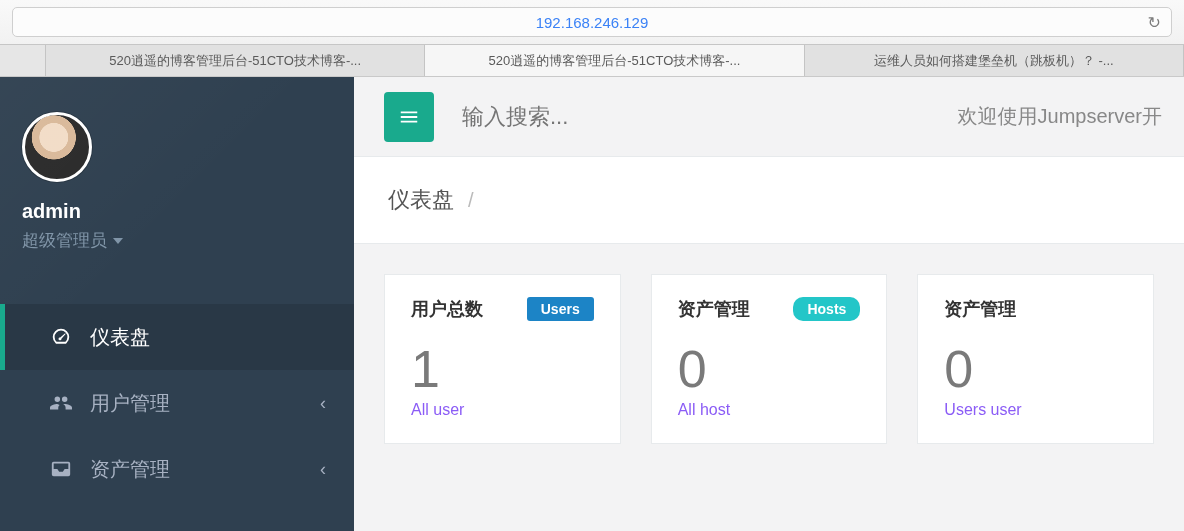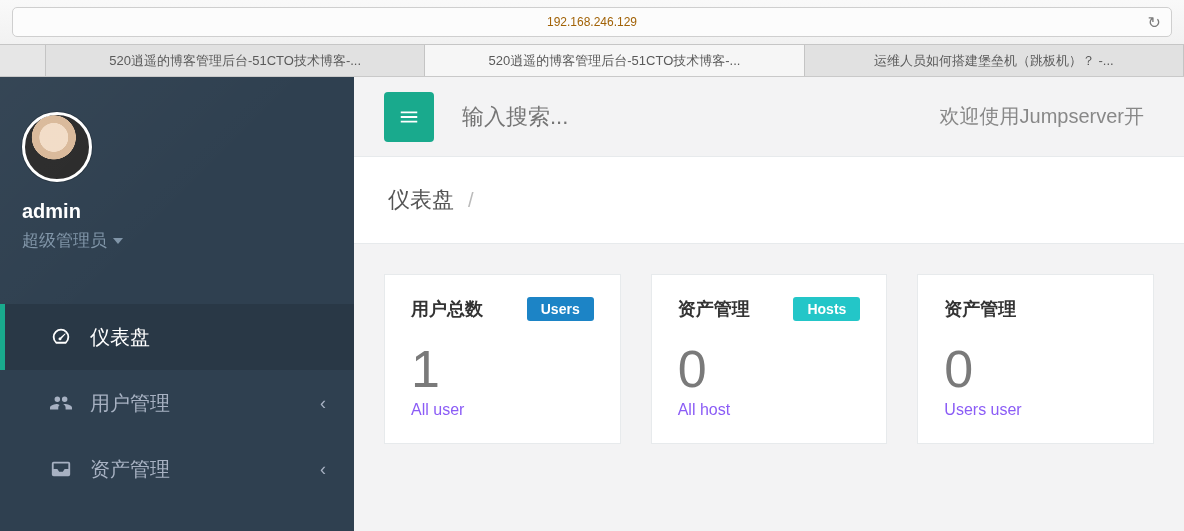--- a/index.html
+++ b/index.html
@@ -27,22 +27,22 @@
     align-items: center;
     justify-content: center;
     height: 30px;
     margin: 0 12px;
     border: 1px solid #cfcfcf;
     border-radius: 5px;
     background: #fcfcfc;
     position: relative;
   }
   .addr-field .url {
-    font-size: 12px;
-    color: #a16207;
+    font-size: 15px;
+    color: #3b82f6;
   }
   .addr-field .reload {
     position: absolute;
     right: 10px;
     top: 50%;
     transform: translateY(-50%);
     color: #7c7c7c;
     font-size: 16px;
   }
   .tabs-row {
@@ -166,21 +166,21 @@
     background: #19aa8d;
   }
 
   
   .main { flex: 1; min-width: 0; }
   .topbar {
     height: 80px;
     background: #f3f3f4;
     display: flex;
     align-items: center;
-    padding: 0 40px 0 30px;
+    padding: 0 22px 0 30px;
     border-bottom: 1px solid #e7eaec;
   }
   .hamburger {
     width: 50px; height: 50px;
     background: #19aa8d;
     border-radius: 4px;
     display: inline-flex;
     align-items: center;
     justify-content: center;
     color: #fff;
@@ -243,21 +243,21 @@
     color: #333;
   }
   .badge {
     font-size: 14px;
     color: #fff;
     padding: 4px 14px;
     border-radius: 3px;
     font-weight: 600;
   }
   .badge-users { background: #1c84c6; }
-  .badge-hosts { background: #23c6c8; }
+  .badge-hosts { background: #23c6c8; border-radius: 10px; }
   .num {
     font-size: 52px;
     font-weight: 200;
     color: #7a7a7a;
     line-height: 1;
     margin-bottom: 6px;
   }
   .sub {
     font-size: 16px;
     color: #8b5cf6;

